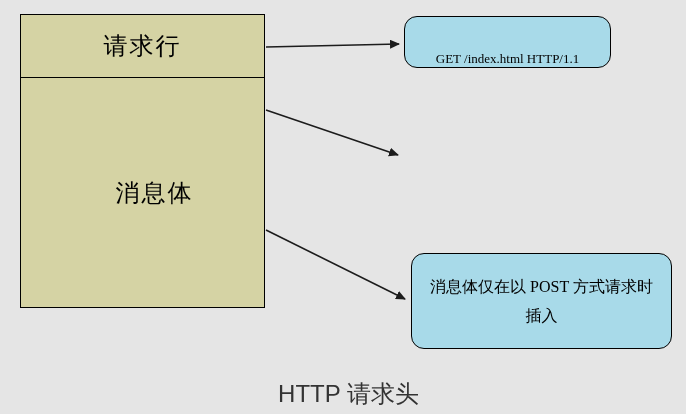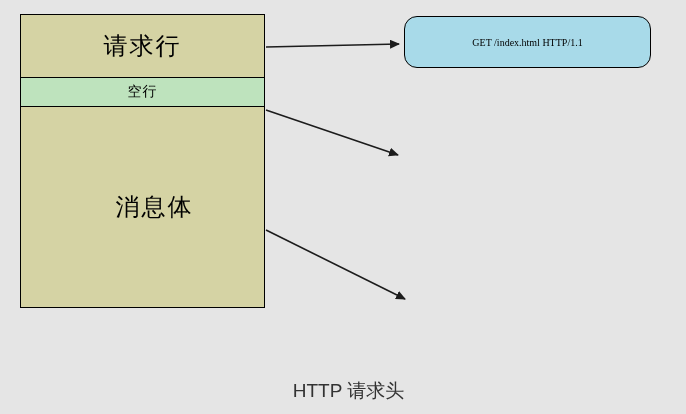--- a/index.html
+++ b/index.html
@@ -50,23 +50,23 @@
   
   .callout {
     position: absolute;
     background: var(--callout-fill);
     border: 1.5px solid var(--line-color);
     border-radius: 13px;
     font-family: "Liberation Serif", serif;
     color: #000;
   }
   .callout-request {
-    left: 404px; top: 16px; width: 247px; height: 52px;
-    display: flex; align-items: center; justify-content: center;
-    font-size: 10px;
+    left: 404px; top: 16px; width: 207px; height: 52px;
+    display: flex; align-items: flex-end; justify-content: center;
+    font-size: 13px;
   }
   .callout-headers {
     left: 404px; top: 104px; width: 264px; height: 103px;
     padding: 11px 12px 0 14px;
     font-size: 17px;
     line-height: 26px;
   }
   .callout-body {
     left: 411px; top: 253px; width: 261px; height: 96px;
     display: flex; align-items: center; justify-content: center;
@@ -84,36 +84,33 @@
     pointer-events: none;
   }
   .arrows line { stroke: #1c1c1c; stroke-width: 1.6; }
 
   
   .caption {
     position: absolute;
     left: 0; right: 0;
     top: 378px;
     text-align: center;
-    font-size: 19px;
+    font-size: 24px;
     color: var(--caption-color);
     padding-left: 11px;
   }
 </style>
 </head>
 <body>
 
 <div class="canvas">
 
   <div class="stack">
     <div class="sec sec-request">
       <span>请求行</span>
-    </div>
-    <div class="sec sec-empty">
-      <span>空行</span>
     </div>
     <div class="sec sec-body">
       <span>消息体</span>
     </div>
   </div>
 
   <svg class="arrows" viewBox="0 0 686 414">
     <defs>
       <marker id="arrowhead" markerWidth="11" markerHeight="9" refX="9" refY="4.5" orient="auto" markerUnits="userSpaceOnUse">
         <path d="M0,0 L10,4.5 L0,9 z" fill="#1c1c1c"></path>
@@ -122,16 +119,19 @@
     <line x1="266" y1="47" x2="399" y2="44" marker-end="url(#arrowhead)"></line>
     <line x1="266" y1="110" x2="398" y2="155" marker-end="url(#arrowhead)"></line>
     <line x1="266" y1="230" x2="405" y2="299" marker-end="url(#arrowhead)"></line>
   </svg>
 
   <div class="callout callout-request">
     <span>GET /index.html HTTP/1.1</span>
   </div>
 
 
+  <div class="callout callout-body">
+    <span>消息体仅在以 POST 方式请求时插入</span>
+  </div>
 
   <div class="caption">HTTP 请求头</div>
 
 </div>
 
 </body></html>

